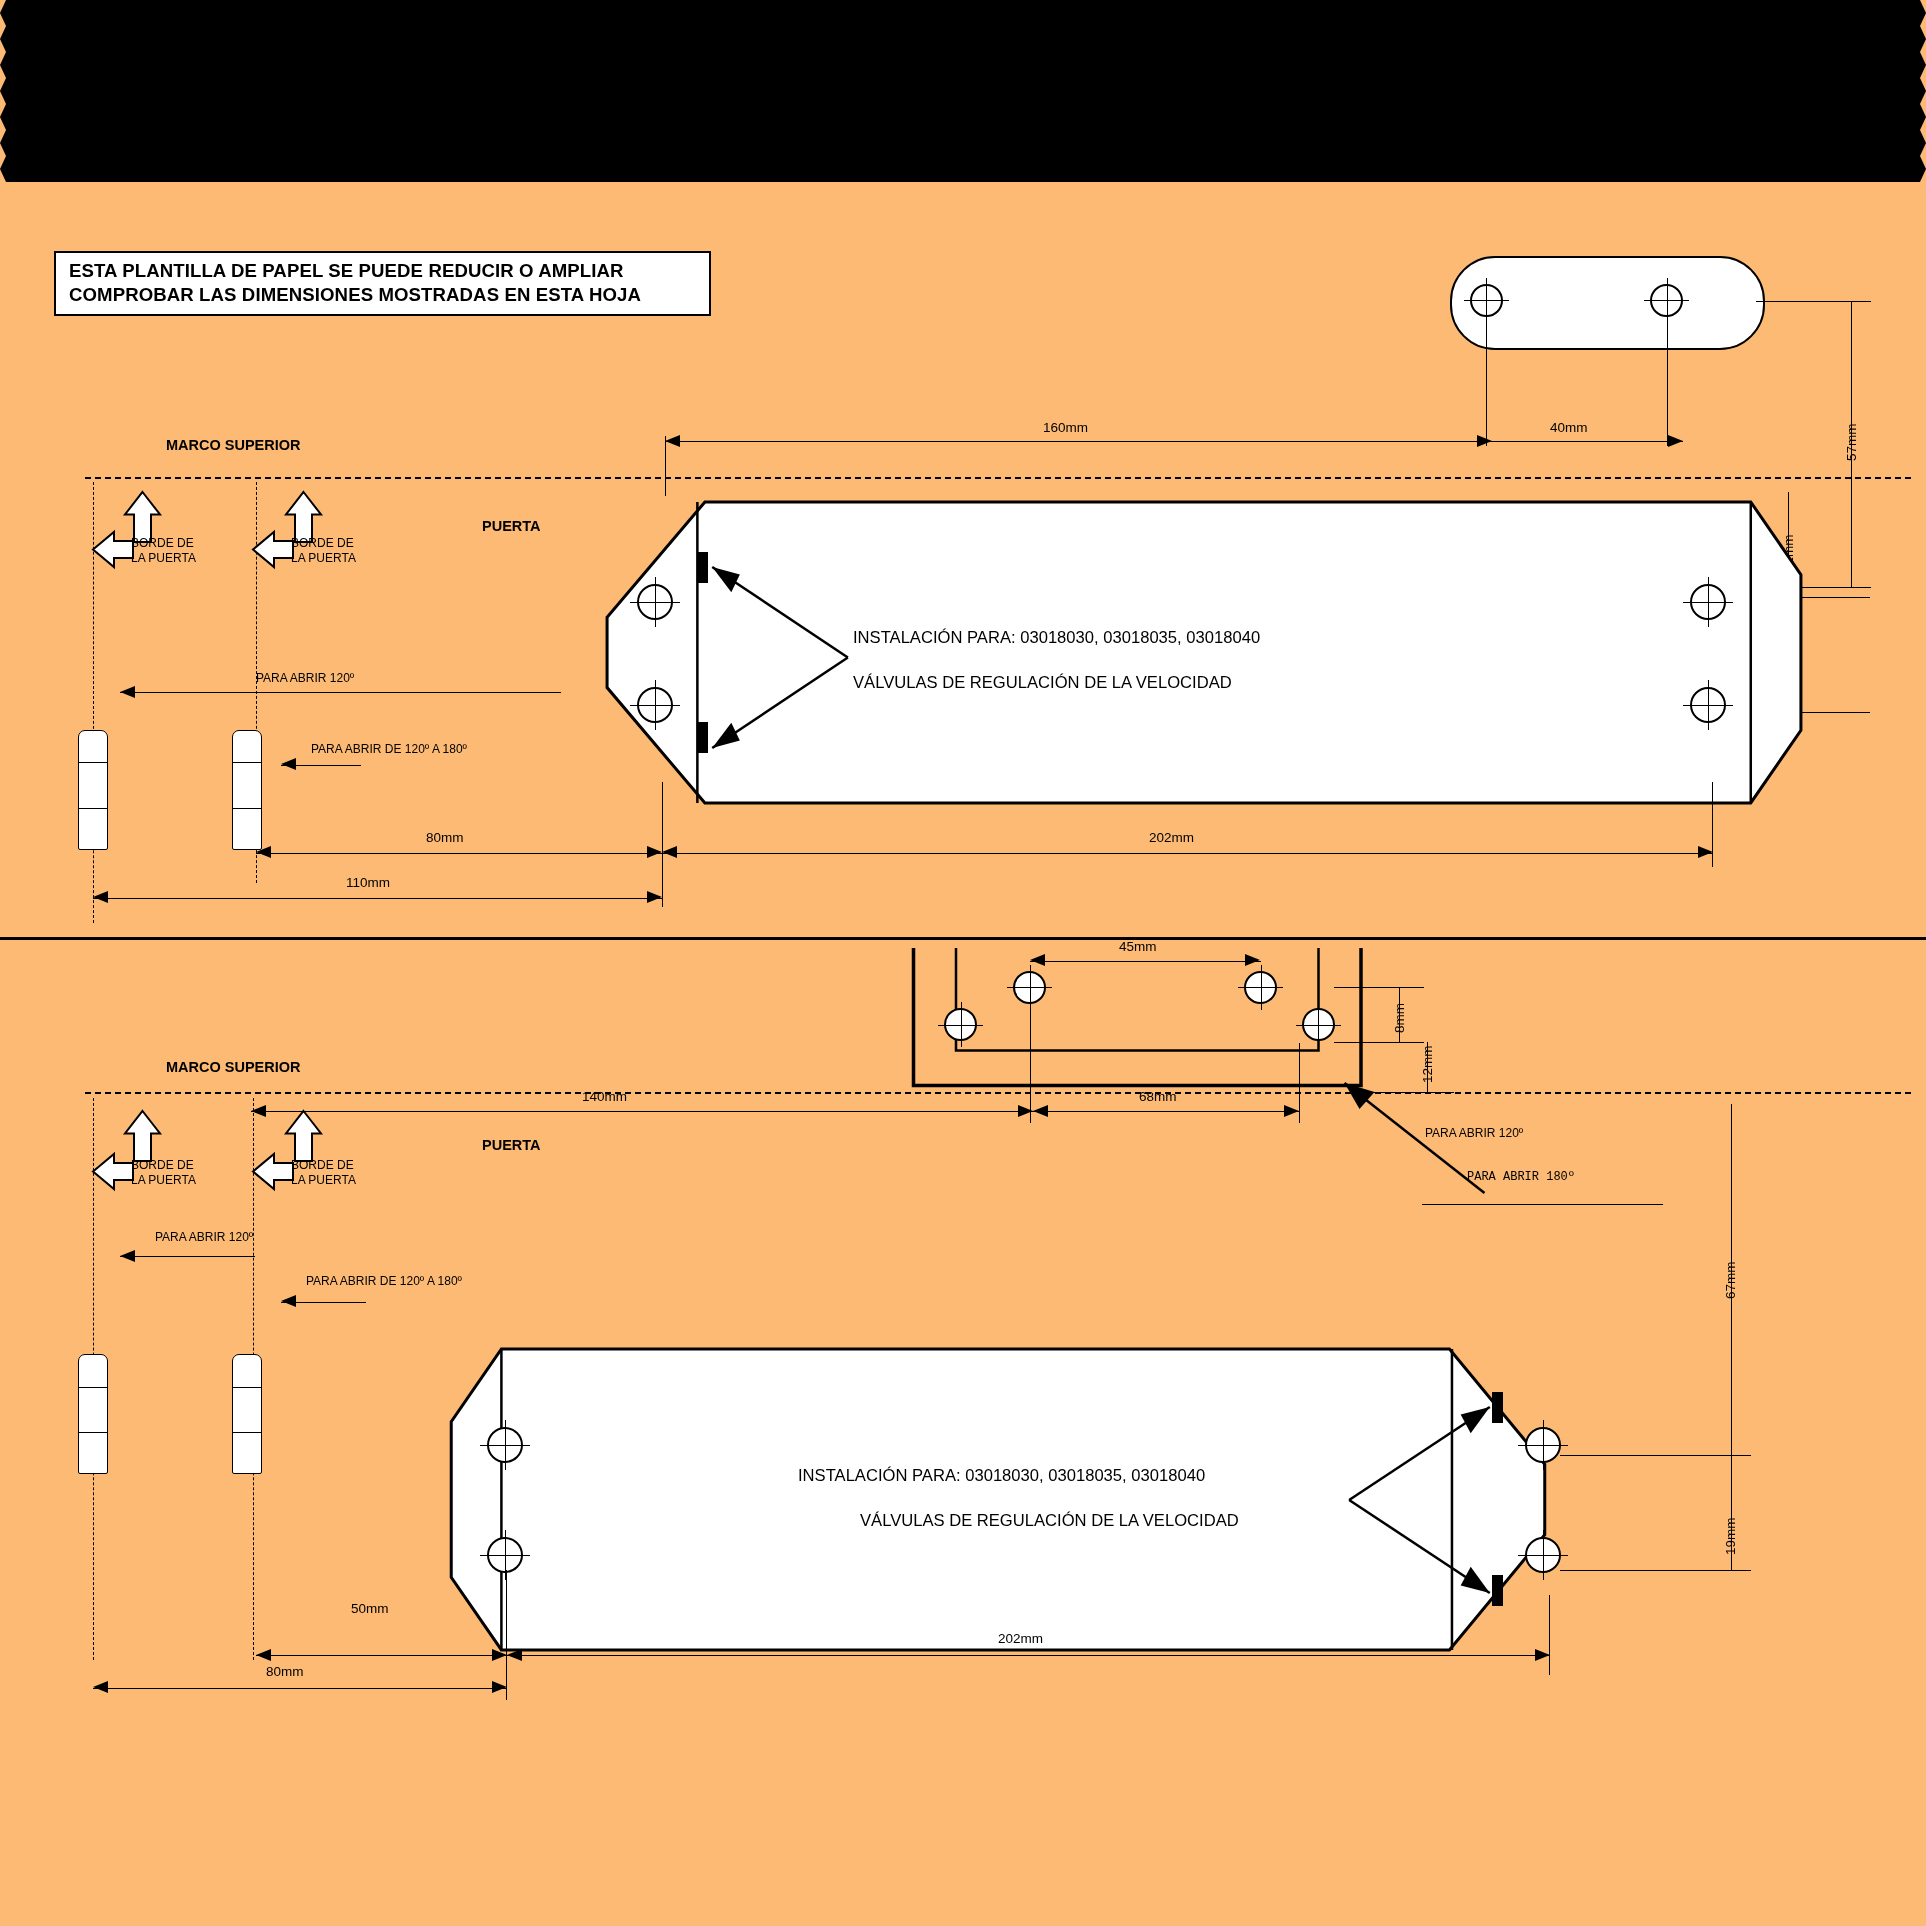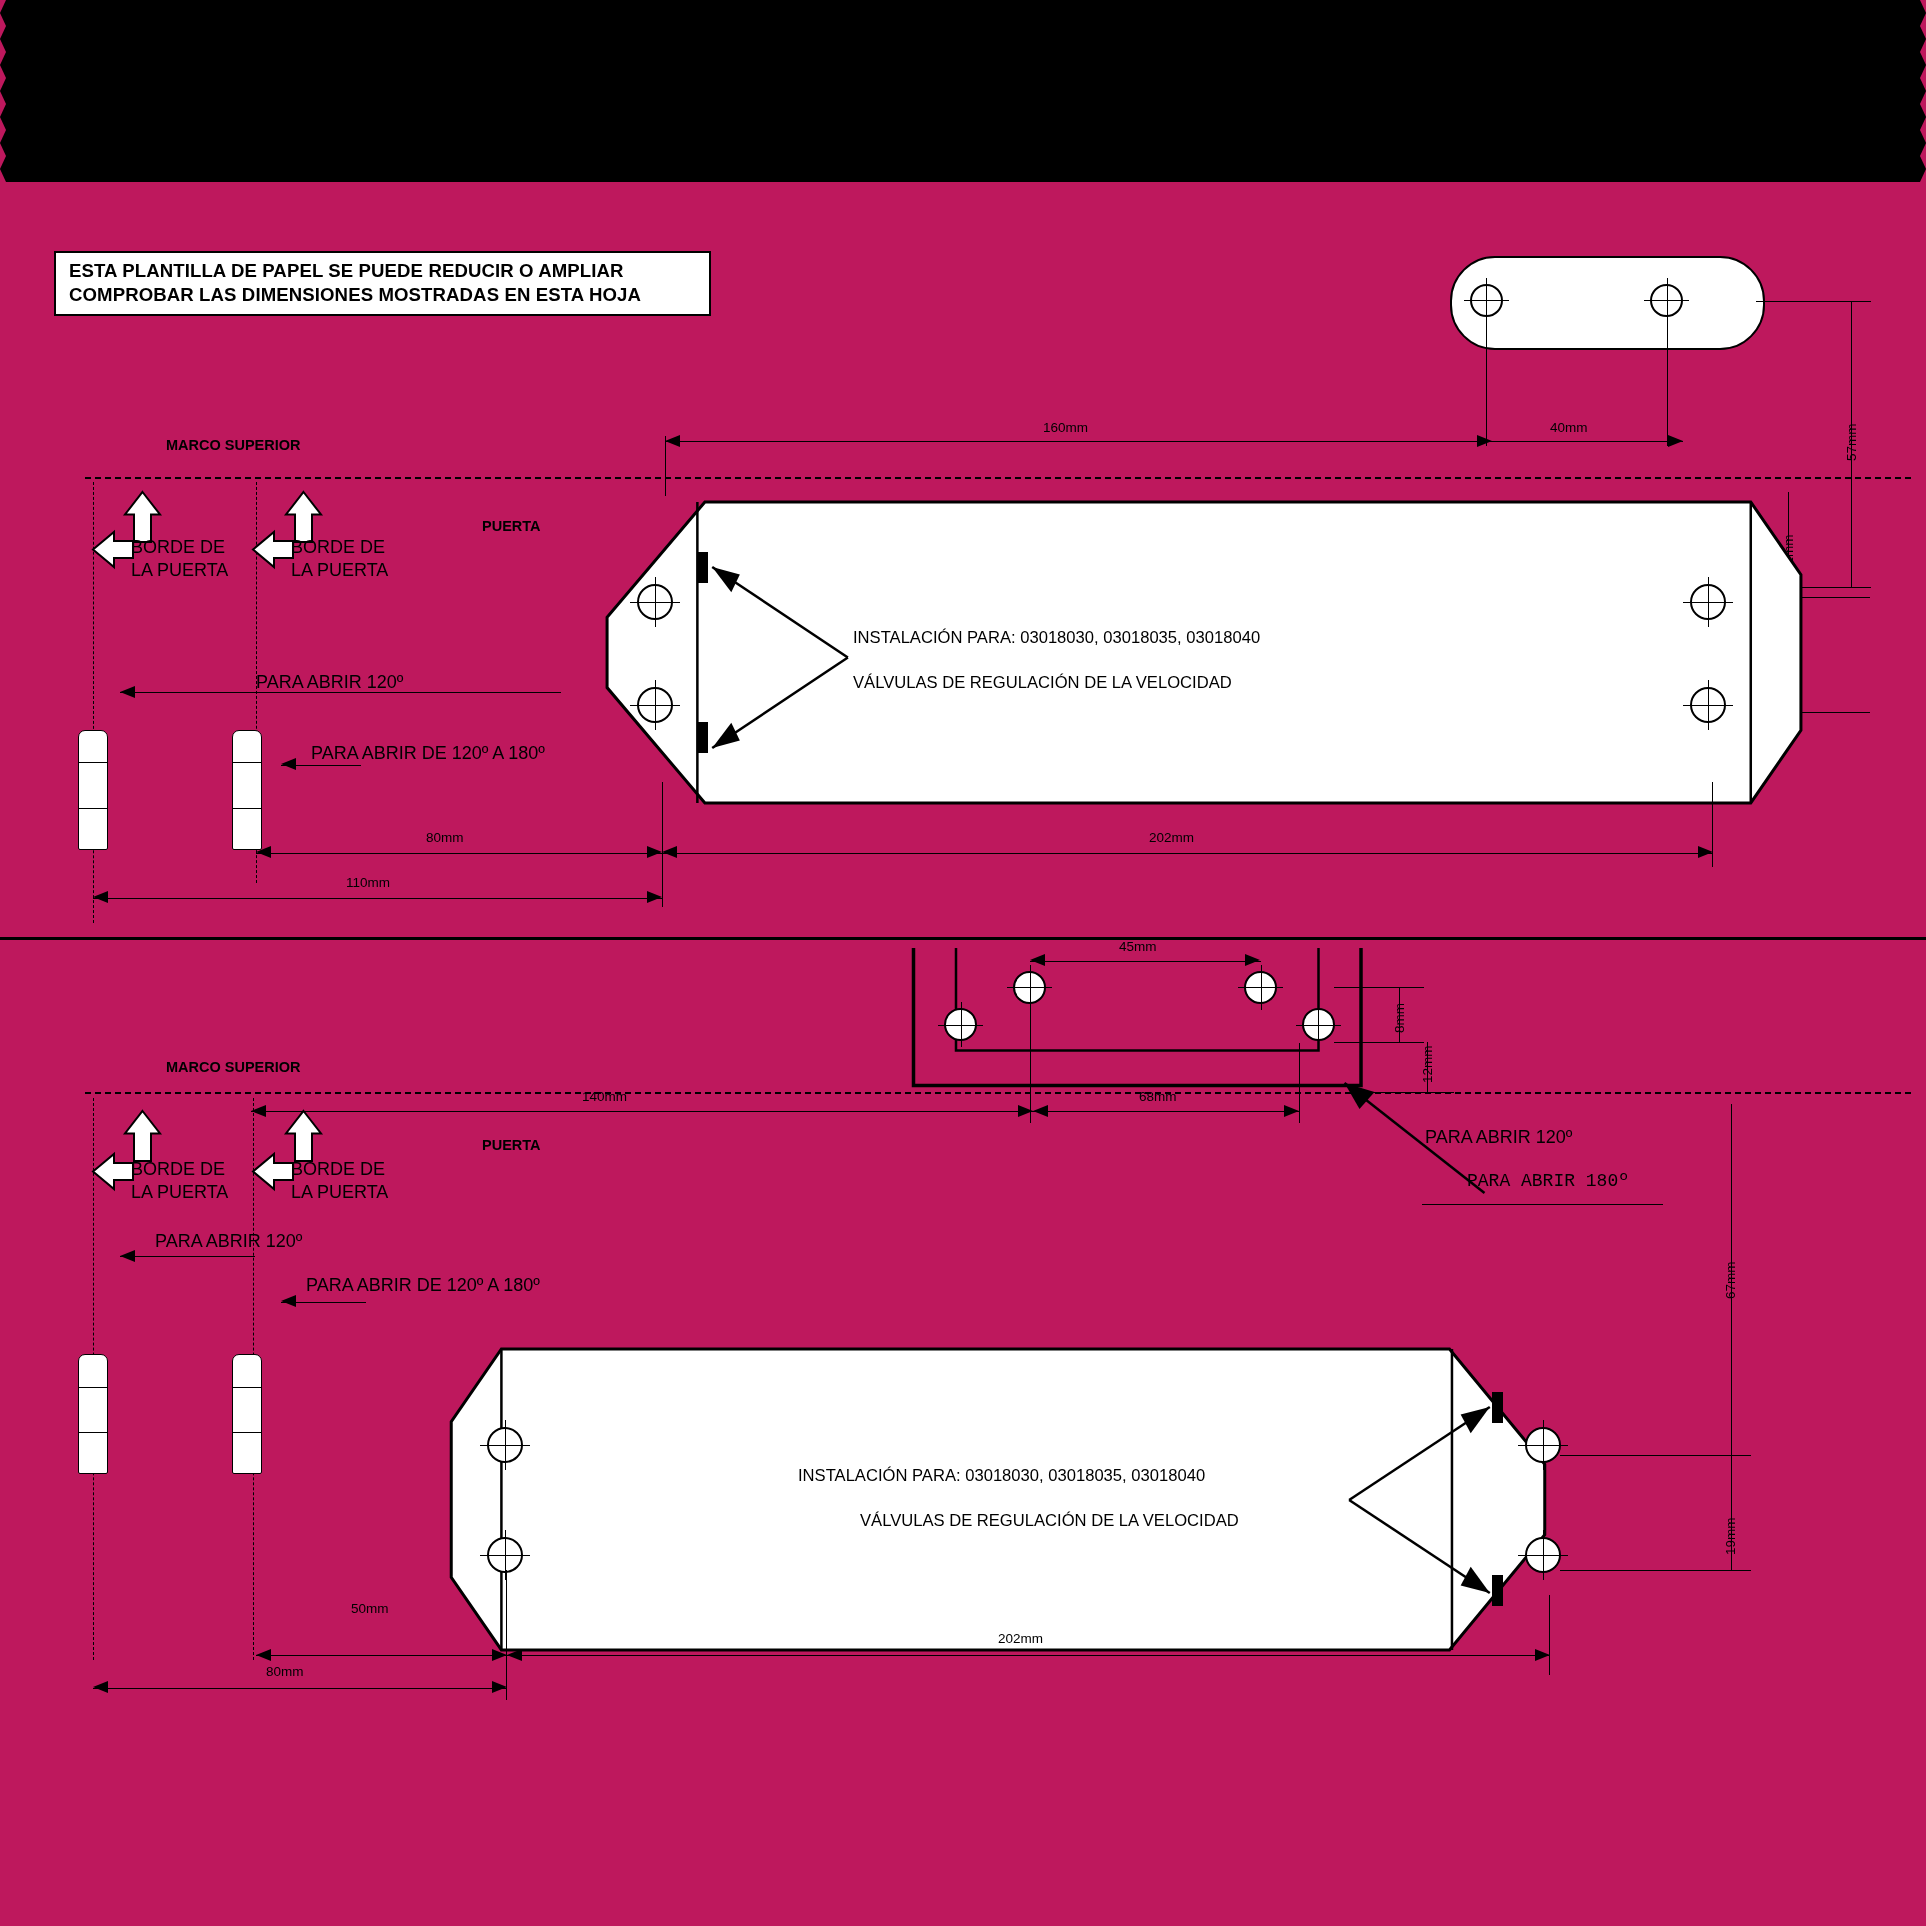--- a/index.html
+++ b/index.html
@@ -11,21 +11,21 @@
     width: 1926px;
     height: 1926px;
     font-family: "Liberation Sans", sans-serif;
     color: #000000;
     overflow: hidden;
   }
   #sheet {
     position: relative;
     width: 1926px;
     height: 1926px;
-    background: #be185d;
+    background: #fdba74;
   }
   .abs { position: absolute; }
 
   
   .hline { position: absolute; height: 0; border-top: 1.5px solid #000; }
   .hline-thin { position: absolute; height: 0; border-top: 1px solid #000; }
   .vline-thin { position: absolute; width: 0; border-left: 1px solid #000; }
   .hdash { position: absolute; height: 0; border-top: 2px dashed #000; }
   .vdash { position: absolute; width: 0; border-left: 1.5px dashed #000; }
 
@@ -33,21 +33,21 @@
   .t { position: absolute; white-space: pre; line-height: 1.25; }
   .dim { font-size: 13.5px; letter-spacing: 0px; }
   .dimv {
     position: absolute;
     font-size: 13.5px;
     transform-origin: left top;
     transform: rotate(-90deg);
     white-space: pre;
   }
   .lbl-bold { font-weight: bold; font-size: 14.5px; }
-  .lbl { font-size: 18px; }
+  .lbl { font-size: 12px; }
   .title { font-weight: bold; font-size: 23px; text-align: center; line-height: 1.3; }
   .note { font-size: 16.6px; line-height: 1.38; }
 
   
   #warnbox {
     position: absolute;
     left: 54px; top: 251px;
     width: 657px;
     border: 2.5px solid #000;
     padding: 6px 9px 7px 13px;

